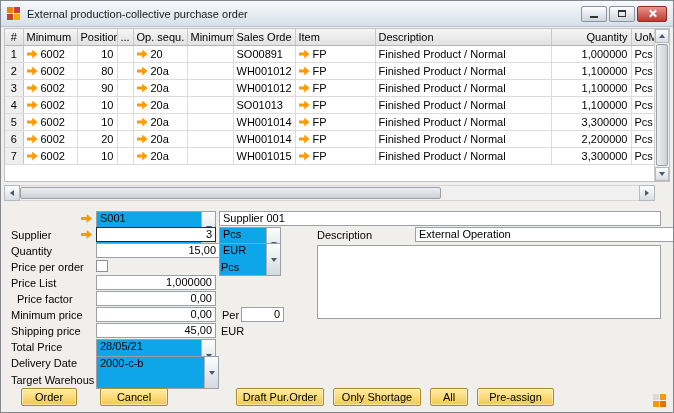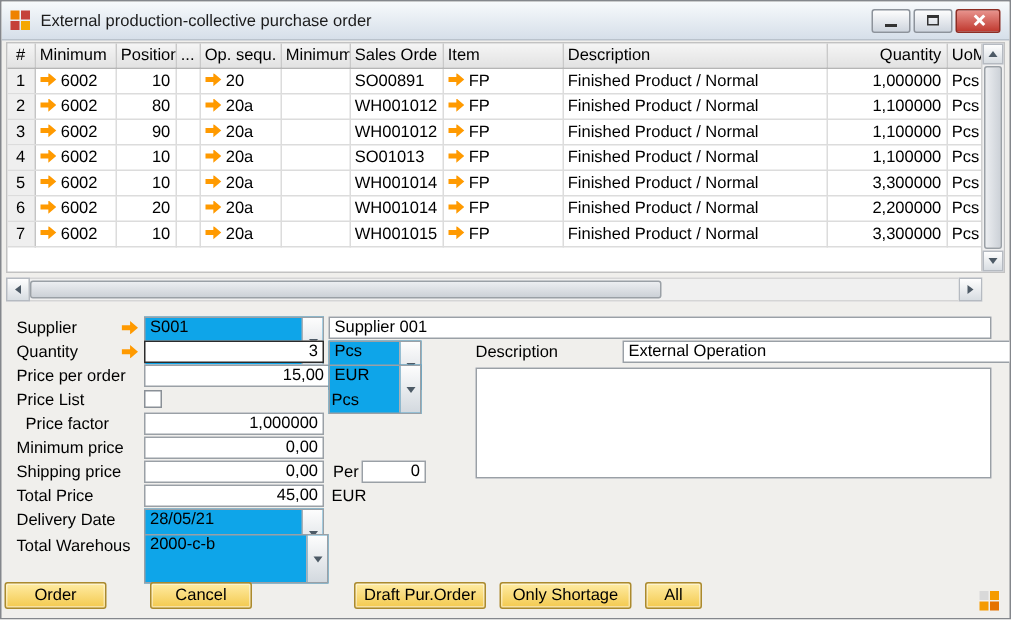--- a/index.html
+++ b/index.html
@@ -53,21 +53,21 @@
   .hthumb { position:absolute; left:0; top:1px; bottom:1px; width:68%;
     background:linear-gradient(#eceef1,#ccd1d7); border:1px solid #9aa0a6; border-radius:2px; }
   .hscroll .corner { width:15px; background:#f0efec; }
   .tri-up    { width:0; height:0; border-left:3px solid transparent; border-right:3px solid transparent; border-bottom:4px solid #4d5a66; }
   .tri-down  { width:0; height:0; border-left:3px solid transparent; border-right:3px solid transparent; border-top:4px solid #4d5a66; }
   .tri-left  { width:0; height:0; border-top:3px solid transparent; border-bottom:3px solid transparent; border-right:4px solid #4d5a66; }
   .tri-right { width:0; height:0; border-top:3px solid transparent; border-bottom:3px solid transparent; border-left:4px solid #4d5a66; }
   
   .form-area { position:absolute; top:210px; left:0; right:0; height:164px; }
   .frow { position:absolute; left:0; right:0; height:16px; }
-  .flabel { position:absolute; left:10px; top:2px; white-space:nowrap; }
+  .flabel { position:absolute; left:10px; top:18px; white-space:nowrap; }
   .flabel.indent { left:16px; }
   .fstatic { position:absolute; top:2px; white-space:nowrap; }
   .form-arrow { position:absolute; top:3px; }
   .field { position:absolute; top:0; height:15px; background:#fff; border:1px solid #9aa0a6; padding:0 3px;
     line-height:13px; overflow:hidden; white-space:nowrap; }
   .field.num { text-align:right; }
   .field.focused { border-color:#2b2b2b; }
   .combo { position:absolute; top:0; height:33px; background:#0ea5e9; border:1px solid #9aa0a6; display:flex; }
   .combo .ctext { flex:1; padding:0 3px; line-height:13px; overflow:hidden; white-space:nowrap; }
   .combo .cbtn { width:14px; background:linear-gradient(#fdfdfd,#d3d9df); border-left:1px solid #aab0b6;
@@ -331,36 +331,37 @@
       <span class="flabel">Delivery Date</span>
       <span class="combo" style="left:95px;width:120px">
         <span class="ctext">28/05/21</span>
         <span class="cbtn">
             <span class="tri-down"></span>
           </span>
       </span>
     </div>
 
     <div class="frow" style="top:145px">
-      <span class="flabel">Total Warehous</span>
+      <span class="flabel">Target Warehous</span>
       <span class="combo" style="left:95px;width:123px">
         <span class="ctext">2000-c-b</span>
         <span class="cbtn">
             <span class="tri-down"></span>
           </span>
       </span>
     </div>
 
   </div>
 
-  <div class="btn" style="left:2px;width:68px">Order</div>
+  <div class="btn" style="left:20px;width:56px">Order</div>
   <div class="btn" style="left:235px;width:88px">Draft Pur.Order</div>
   <div class="btn" style="left:99px;width:68px">Cancel</div>
   <div class="btn" style="left:332px;width:88px">Only Shortage</div>
   <div class="btn" style="left:429px;width:38px">All</div>
+  <div class="btn" style="left:476px;width:77px">Pre-assign</div>
 
   <span class="grip">
     <i style="background:#d9d9d9"></i>
       <i style="background:#f59b00"></i>
       <i style="background:#f59b00"></i>
       <i style="background:#e57200"></i>
   </span>
 
 </div>
 

